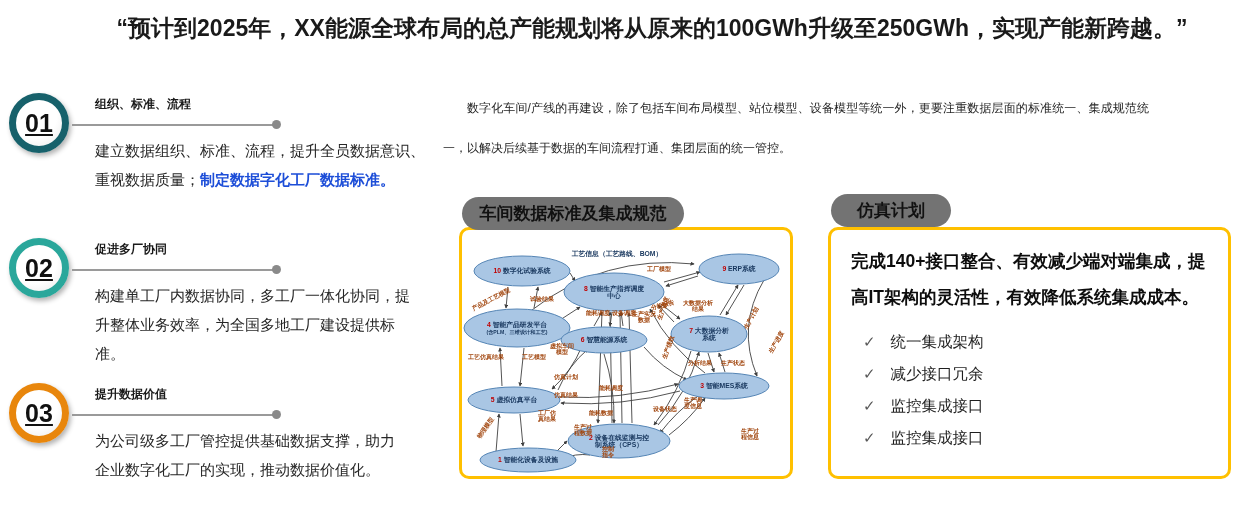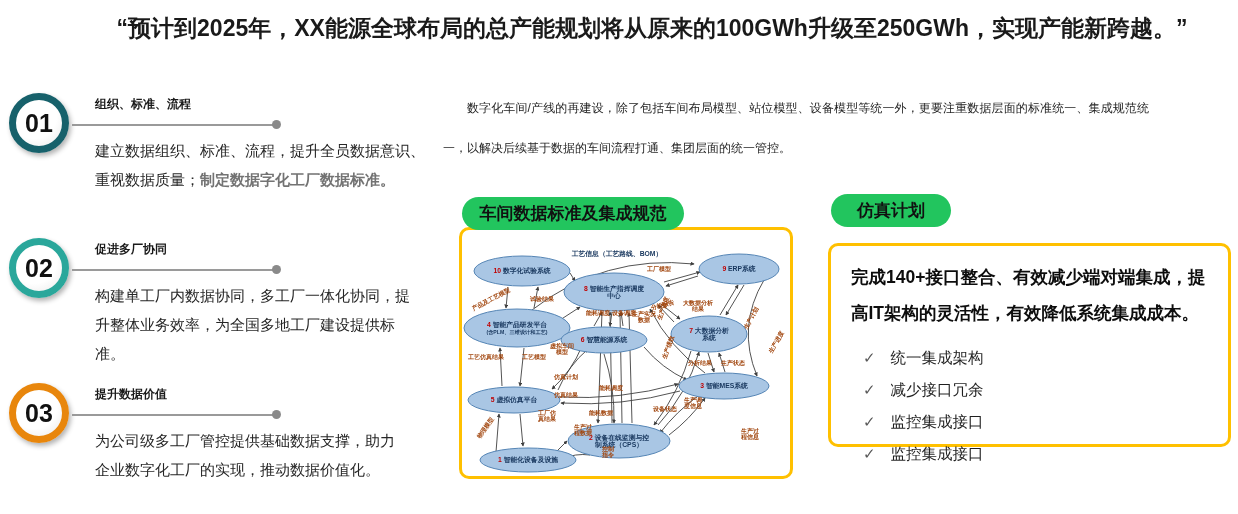--- a/index.html
+++ b/index.html
@@ -7,37 +7,37 @@
 
   .page-title{position:absolute;top:13px;left:0;width:1238px;text-align:center;
     font-size:23px;font-weight:bold;color:#1a1a1a;margin-left:33px;}
 
   
   .step{position:absolute;left:0;width:450px;}
   .step1{top:93px}.step2{top:238px}.step3{top:383px}
   .num-circle{position:absolute;left:9px;top:0;width:46px;height:46px;border-radius:50%;
     border:7px solid #17616b;background:radial-gradient(circle at 40% 35%,#ffffff 55%,#e8e8e8);
     box-shadow:2px 3px 5px rgba(0,0,0,.3);display:flex;align-items:center;justify-content:center;
-    font-size:25px;font-weight:bold;color:#111;}
+    font-size:25px;font-weight:bold;color:#111;text-decoration:underline;}
   .connector{position:absolute;left:72px;top:31px;width:204px;height:1.5px;background:#9a9a9a;}
   .connector::after{content:"";position:absolute;right:-5px;top:-4px;width:9px;height:9px;border-radius:50%;background:#8a8a8a;}
   .step-heading{position:absolute;left:95px;top:3px;font-size:12px;font-weight:bold;color:#1a1a1a;}
   .step-body{position:absolute;left:95px;top:44px;font-size:15px;line-height:1.93;color:#262626;}
   .step1 .step-body{width:340px}.step2 .step-body{width:322px}.step3 .step-body{width:308px}
-  .step-body b{color:#737373;}
+  .step-body b{color:#1d4ed8;}
 
   
   .intro{position:absolute;left:443px;top:88px;width:706px;font-size:12px;line-height:40px;
     color:#1f1f1f;text-align:justify;text-indent:2em;}
 
   
   .panel{position:absolute;border:3px solid #FFC000;border-radius:10px;background:#fff;box-sizing:border-box;}
   .panel-workshop{left:459px;top:227px;width:334px;height:252px;}
-  .panel-interface{left:828px;top:227px;width:403px;height:204px;margin-top:16px;}
-  .badge{position:absolute;background:#22c55e;color:#111;font-weight:bold;font-size:17px;
+  .panel-interface{left:828px;top:227px;width:403px;height:252px;}
+  .badge{position:absolute;background:#737373;color:#111;font-weight:bold;font-size:17px;
     border-radius:17px;display:flex;align-items:center;justify-content:center;z-index:2;}
   .badge-workshop{left:462px;top:197px;width:222px;height:33px;}
   .badge-interface{left:831px;top:194px;width:120px;height:33px;}
 
   .diagram-svg{position:absolute;left:0;top:0;width:334px;height:252px;}
 
   .iface-summary{margin:13px 16px 0 20px;font-size:17.5px;font-weight:bold;line-height:2.08;color:#0d0d0d;}
   .checks{list-style:none;margin:16px 0 0 32px;padding:0;font-size:15.5px;color:#1f1f1f;}
   .checks li{display:flex;gap:15px;margin-bottom:11px;align-items:baseline;}
   .check-icon{color:#595959;font-size:15px;}

